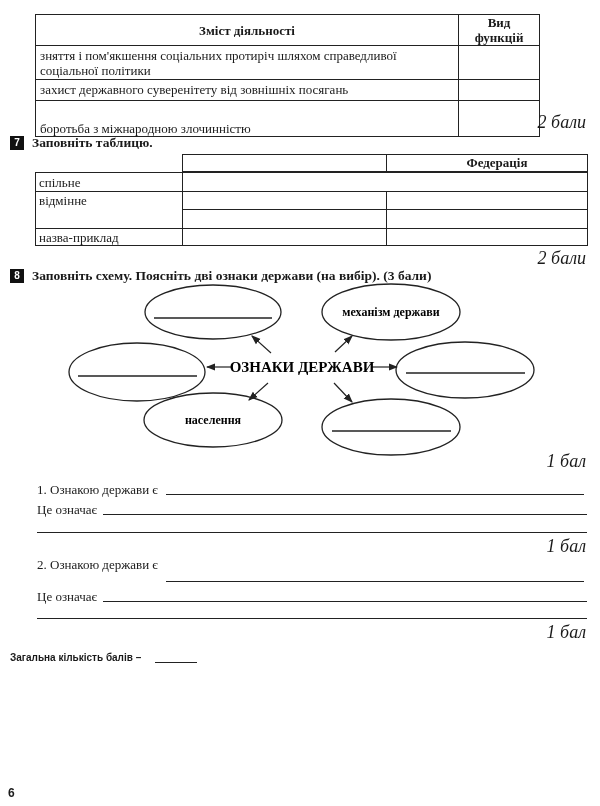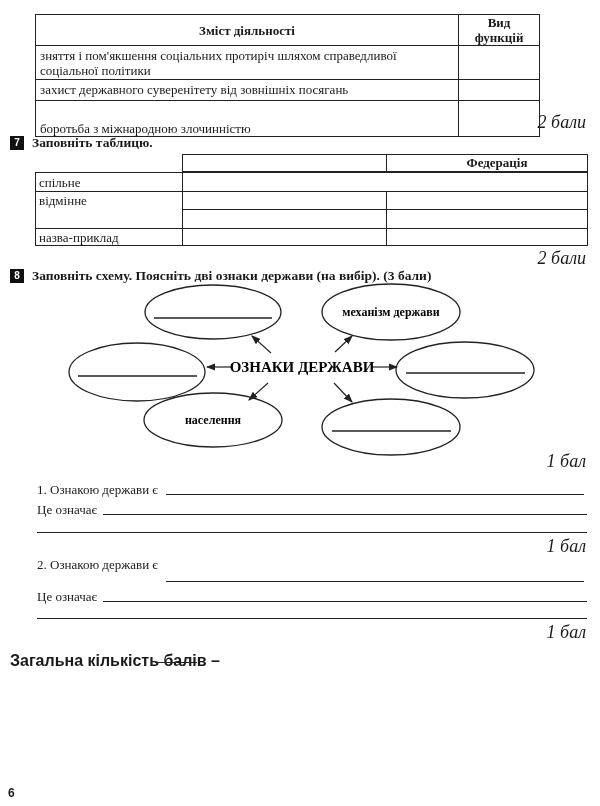--- a/index.html
+++ b/index.html
@@ -9,21 +9,21 @@
   table.t { border-collapse:collapse; position:absolute; font-size:13px; }
   table.t td, table.t th { border:1.3px solid #222; padding:0 4px; vertical-align:top; line-height:15px; }
   table.t th { font-weight:bold; text-align:center; vertical-align:middle; }
   .points { font-style:italic; font-size:18px; right:14px; }
   .task { left:10px; font-weight:bold; font-size:13.5px; display:flex; align-items:center; }
   .badge { display:inline-block; width:14px; height:14px; background:#111; color:#fff; font-size:10px;
            line-height:14px; text-align:center; margin-right:8px; font-family:"Liberation Sans", sans-serif; font-weight:bold; }
   .line { position:absolute; border-bottom:1.2px solid #222; height:0; }
   .lbl { font-size:13px; position:absolute; }
   svg text { font-family:"Liberation Serif", "DejaVu Serif", serif; }
-  .total { left:10px; font-family:"Liberation Sans", "DejaVu Sans", sans-serif; font-weight:bold; font-size:16px; }
+  .total { left:10px; font-family:"Liberation Sans", "DejaVu Sans", sans-serif; font-weight:bold; font-size:10px; }
   .pageno { left:8px; top:786px; font-family:"Liberation Sans", sans-serif; font-weight:bold; font-size:12px; }
 </style>
 </head>
 <body>
 
 <table class="t" style="left:35px; top:14px; width:505px;">
   <tbody>
       <tr style="height:21px;">
     <th style="width:414px;margin-top:40px;">Зміст діяльності</th>
     <th>Вид функцій</th>

